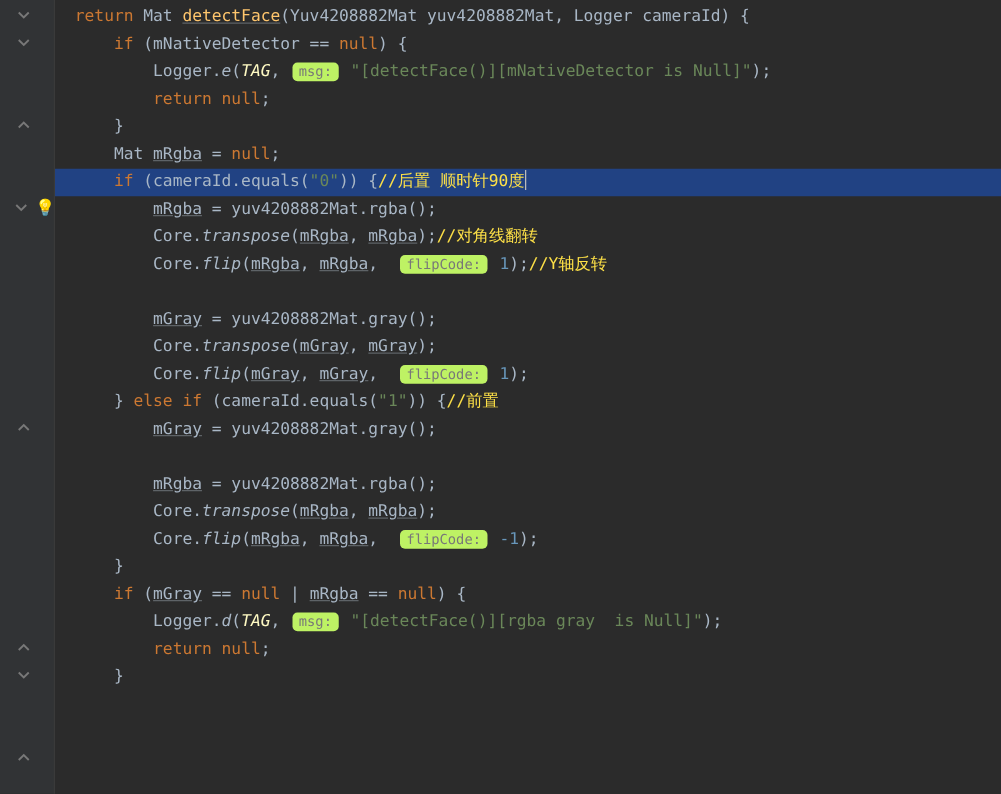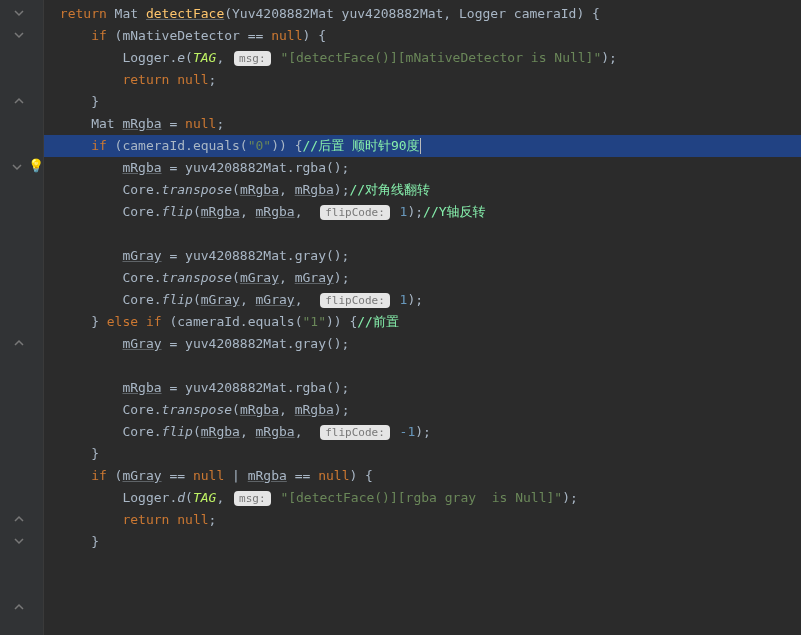--- a/index.html
+++ b/index.html
@@ -50,30 +50,30 @@
 }
 .line.highlighted {
   background: #214283;
 }
 .kw { color: #cc7832; }
 .method-def { color: #ffc66d; margin-top: 28px; }
 .ital { font-style: italic; }
 .underline { text-decoration: underline; text-decoration-color: #5e6367; }
 .str { color: #6a8759; }
 .num { color: #6897bb; }
-.comment { color: #86efac; }
+.comment { color: #fde047; }
 .hint-tag {
-  background: #e5e5e5;
+  background: #bef264;
   color: #787878;
   border-radius: 4px;
   padding: 1px 5px;
   font-size: 11px;
   margin: 0 2px;
 }
-.static-field { color: #bef264; font-style: italic; text-align: center; }
+.static-field { color: #fef9c3; font-style: italic; text-align: center; }
 .caret {
   display: inline-block;
   width: 1px;
   height: 16px;
   background: #bbbbbb;
   vertical-align: middle;
   position: relative;
   top: -1px;
 }
 </style>

